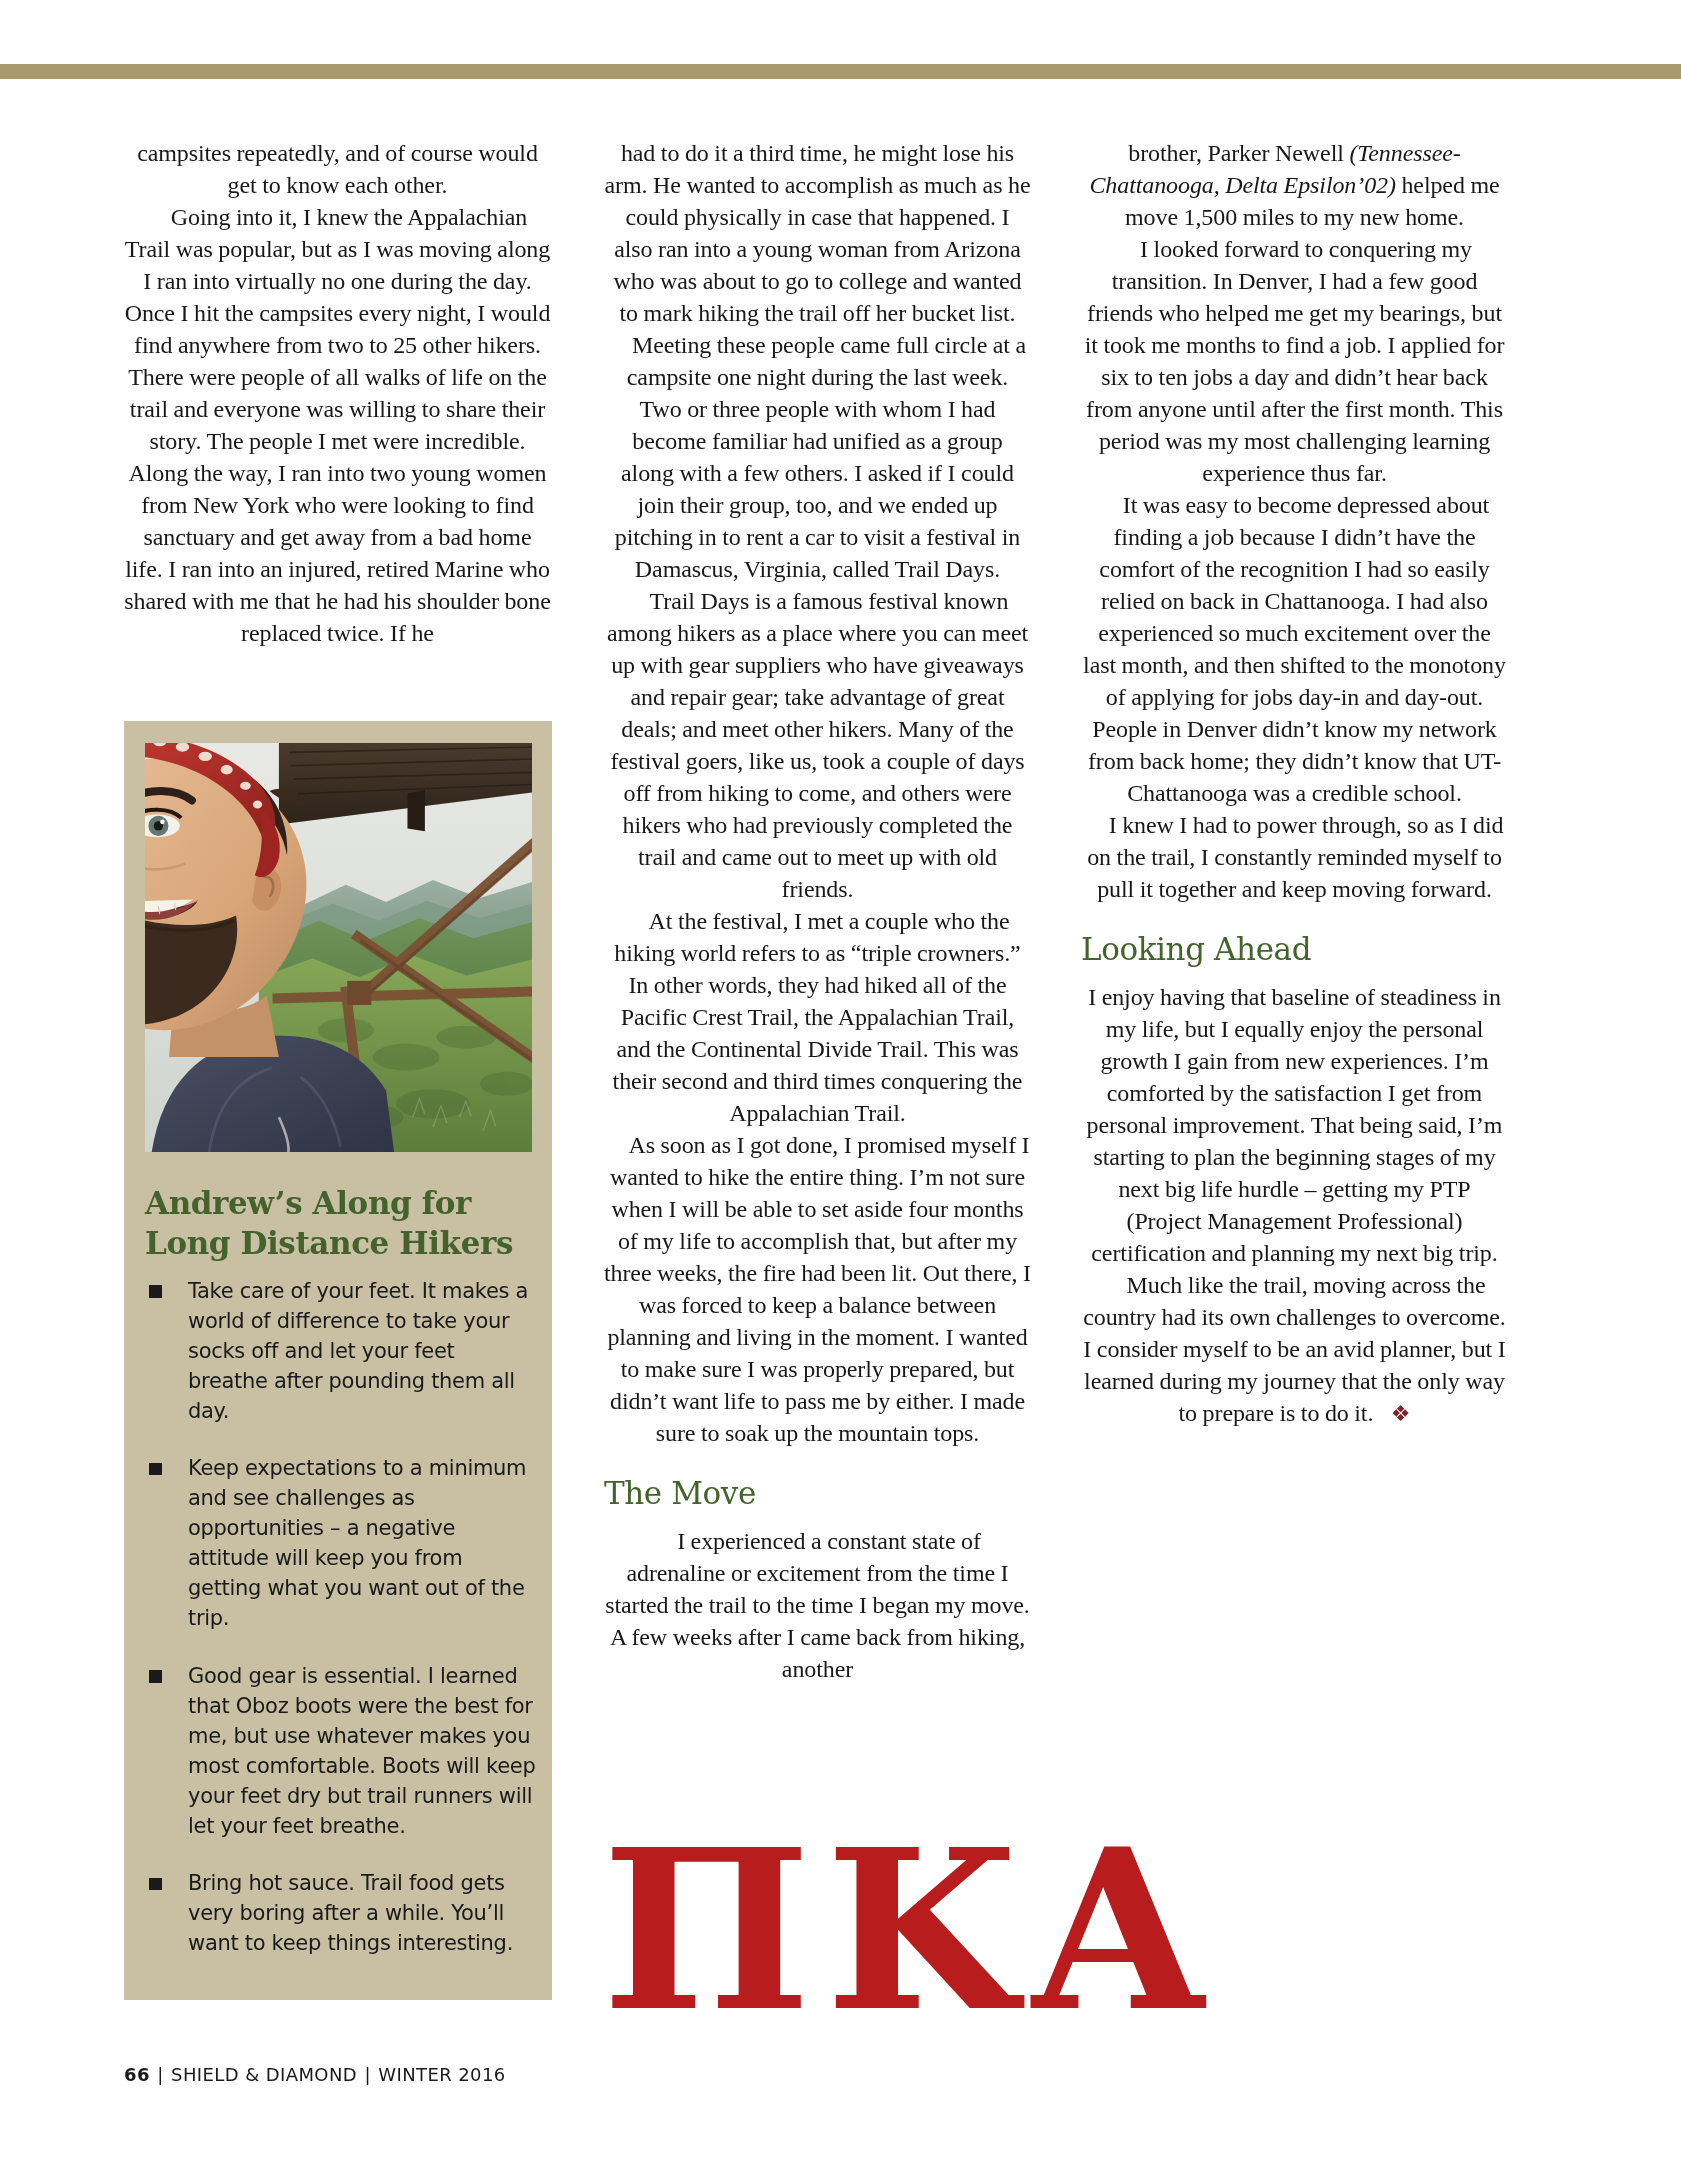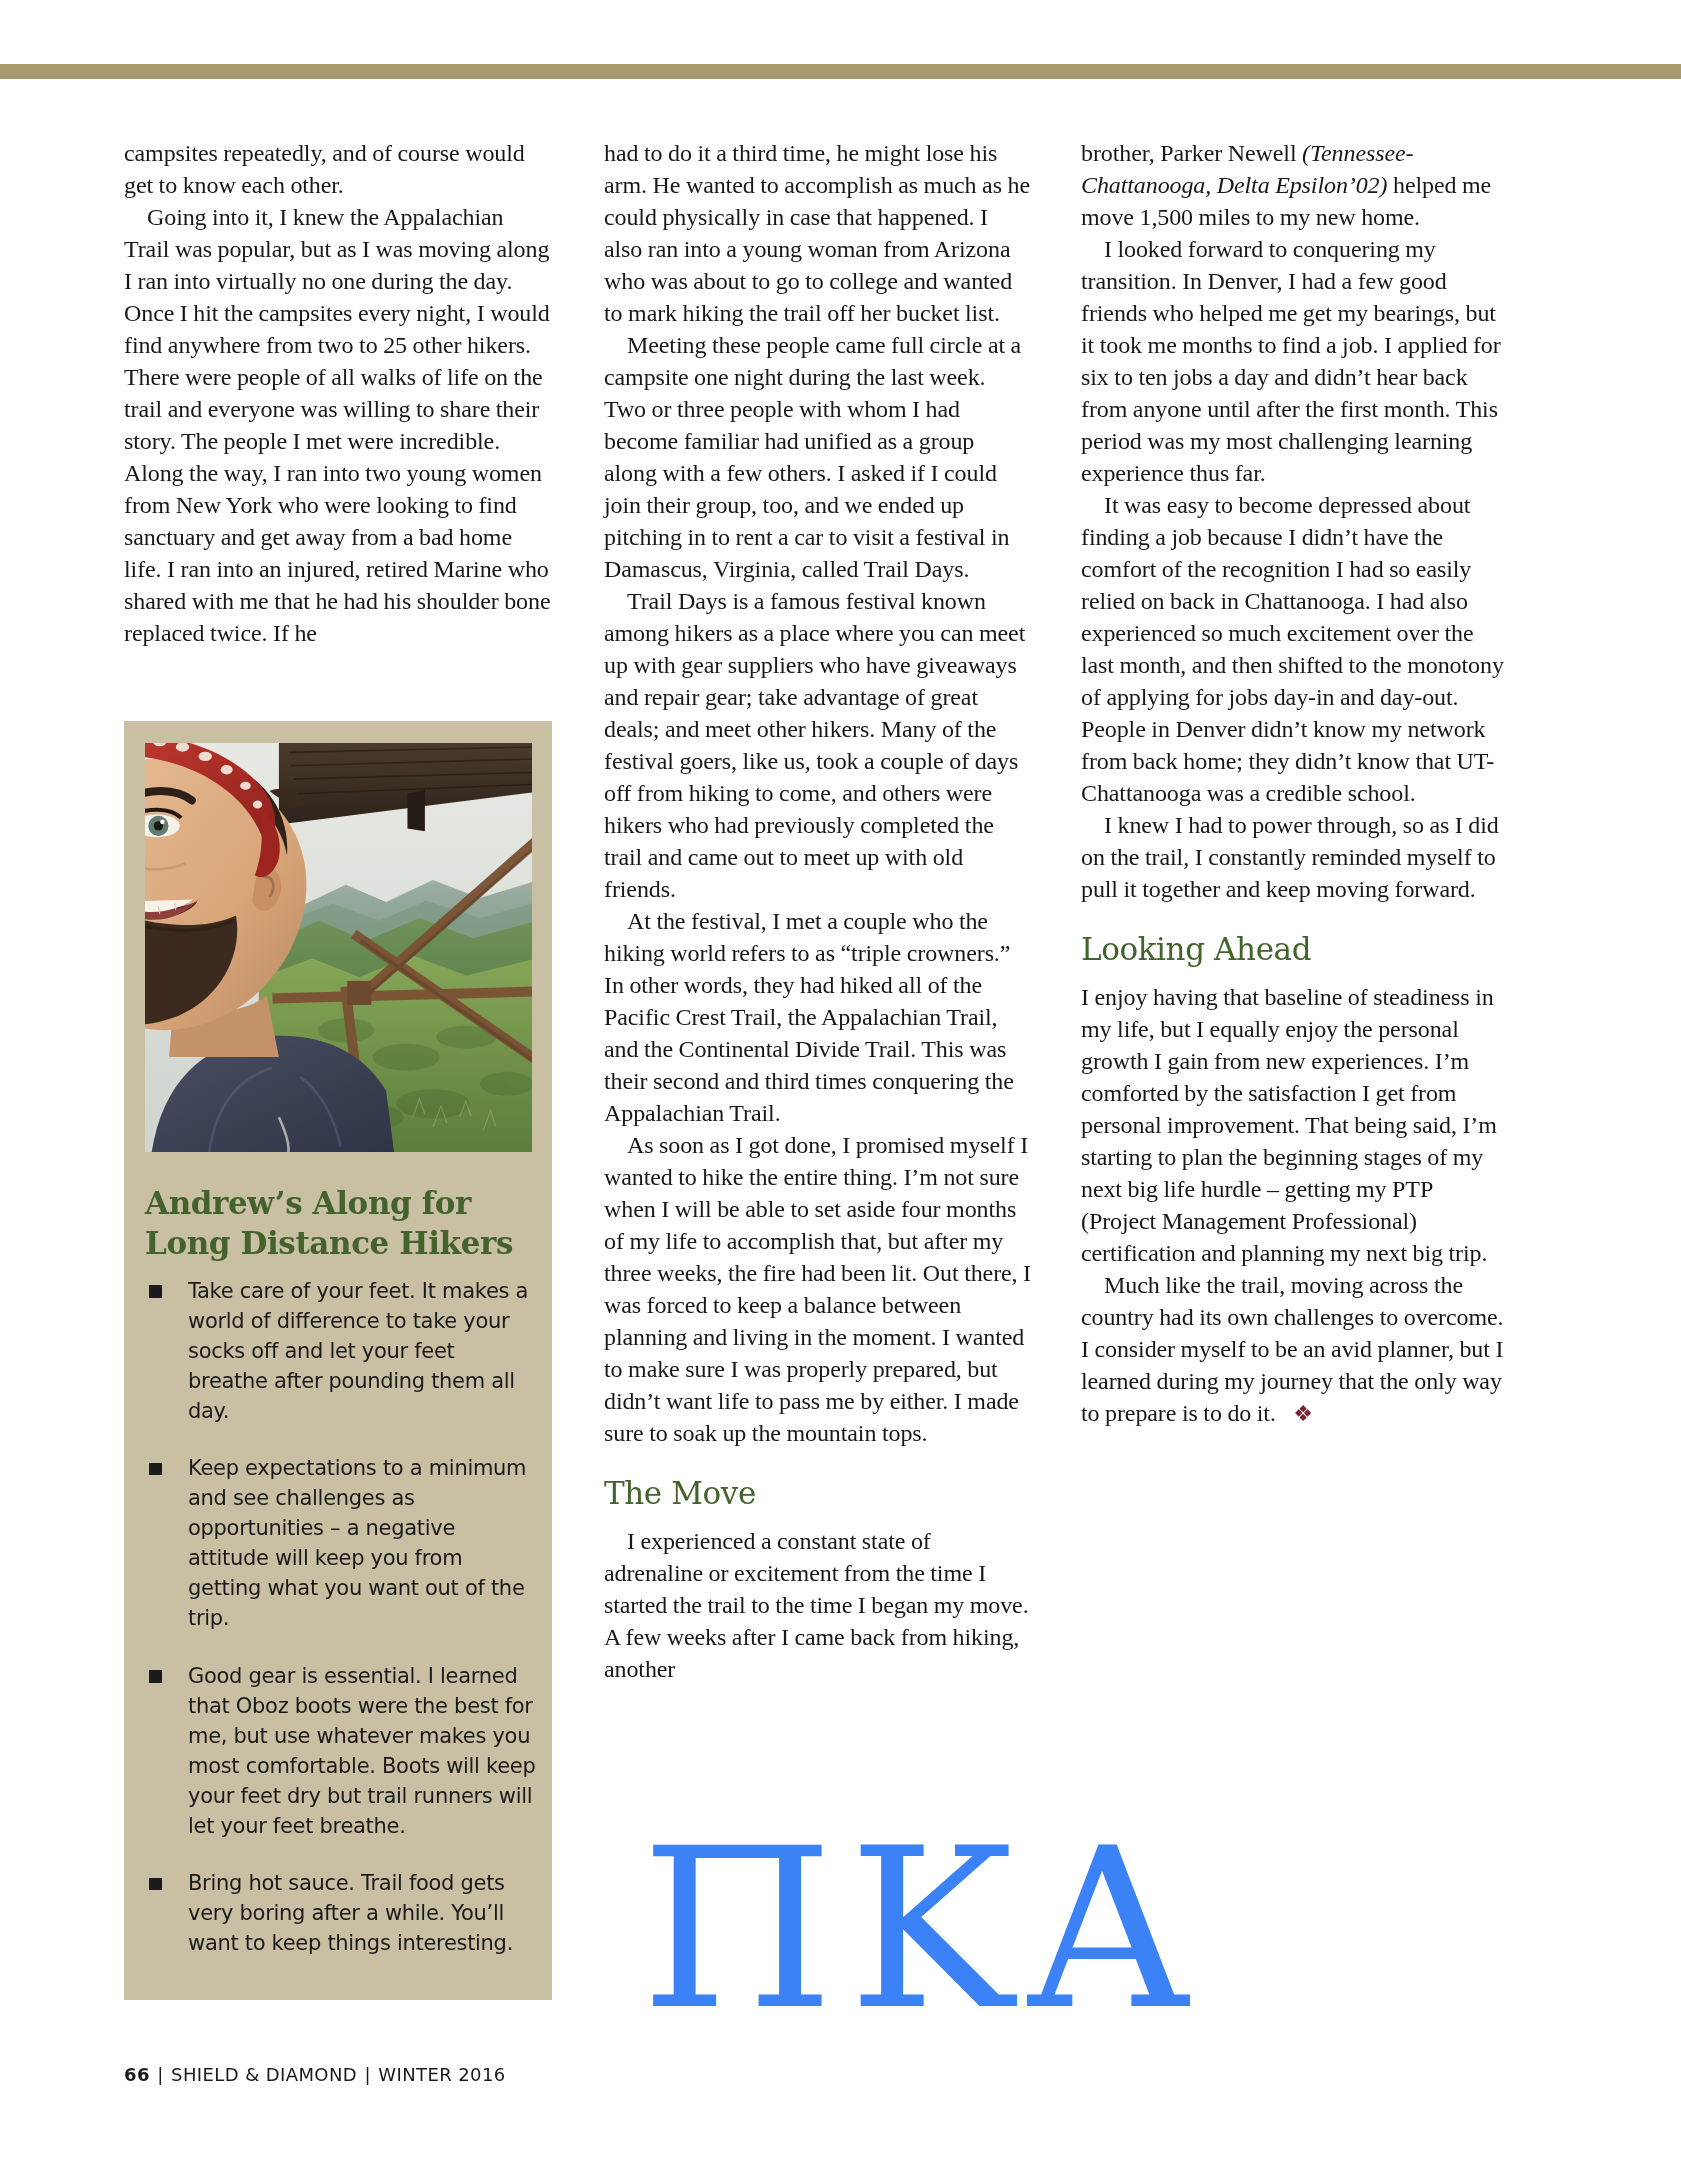--- a/index.html
+++ b/index.html
@@ -43,21 +43,21 @@
   .col-2 { left: 604px; }
   .col-3 { left: 1081px; }
 
   
   .body-text p {
     margin: 0;
     font-family: "Liberation Serif", serif;
     font-size: 24px;
     line-height: 32px;
     color: #17181a;
-    text-align: left;
+    text-align: center;
     letter-spacing: -0.1px;
     word-spacing: -0.3px;
   }
   .body-text p + p { text-indent: 23px; }
   .body-text p.no-indent { text-indent: 0; }
   .body-text p.indent { text-indent: 23px; }
 
   .body-text i { font-style: italic; }
 
   
@@ -134,28 +134,27 @@
   }
 
   
   .watermark {
     position: absolute;
     left: 602px;
     top: 1833px;
     width: 736px;
     height: 194px;
     font-family: "DejaVu Serif", "Liberation Serif", serif;
-    font-weight: 400;
+    font-weight: 700;
     font-size: 221px;
     line-height: 194px;
-    color: #3b82f6;
+    color: #b91c1c;
     letter-spacing: 14.7px;
     overflow: hidden;
     white-space: nowrap;
-    margin-left: 39px;
   }
 
   
   .footer {
     position: absolute;
     left: 124px;
     top: 2064px;
     font-family: "DejaVu Sans", "Liberation Sans", sans-serif;
     font-size: 18px;
     letter-spacing: 0.4px;

